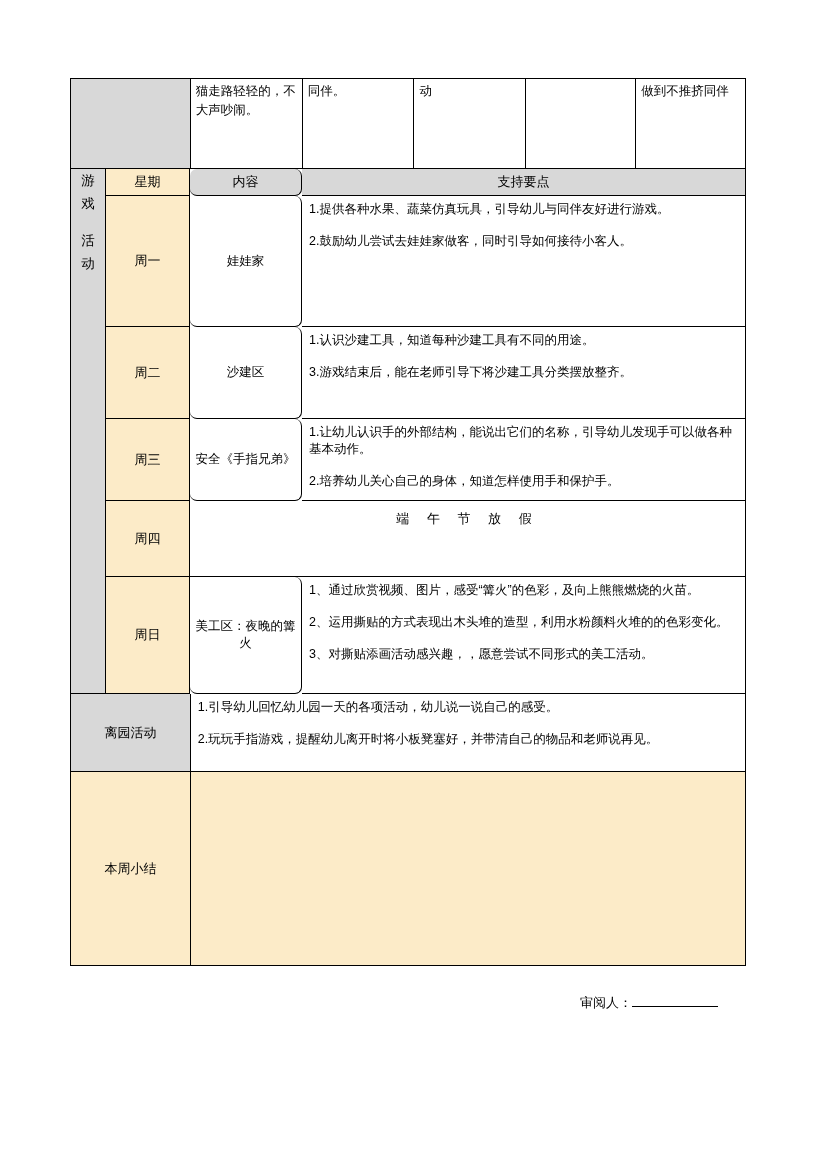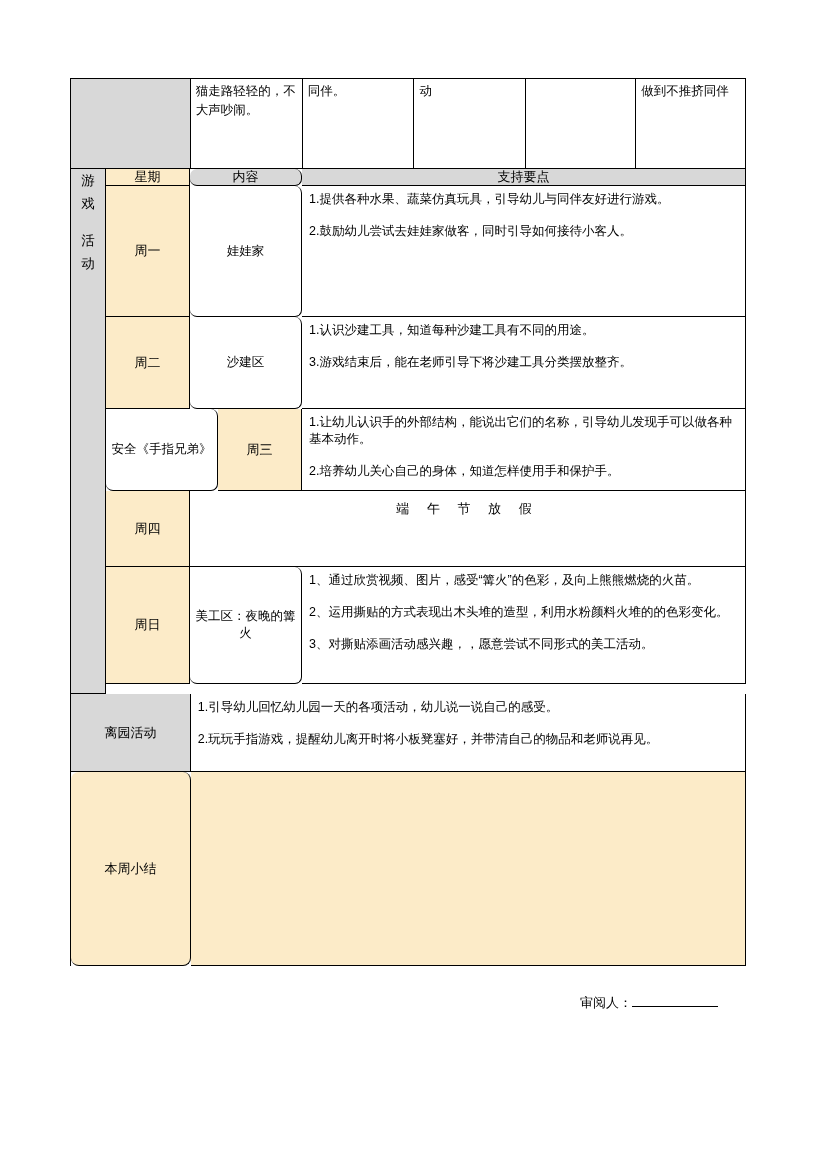--- a/index.html
+++ b/index.html
@@ -23,21 +23,21 @@
 
   
   .mid { display: flex; width: 100%; }
   .leftcol { width: 36px; height: 525px; display: flex; flex-direction: column;
              justify-content: flex-start; align-items: center; }
   .vgroup { width: 15px; font-size: 13.5px; line-height: 23px; word-break: break-all;
             text-align: center; }
   .vgroup + .vgroup { margin-top: 14px; }
   .stack { width: 640px; display: flex; flex-direction: column; }
 
-  .row-header { height: 17px; }
+  .row-header { height: 27px; }
   .row-header .cell { display: flex; align-items: center; justify-content: center;
                       font-size: 13px; }
   .w84 { width: 84px; } .w112 { width: 112px; border-radius: 7px; } .w444 { width: 444px; } .w556 { width: 556px; }
 
   .wk { display: flex; align-items: center; justify-content: center; font-size: 13px; }
   .ct { display: flex; align-items: center; justify-content: center; text-align: center;
         font-size: 12.5px; line-height: 17px; padding: 2px; }
   .pts { padding: 5px 7px 0 7px; }
   .pts p { font-size: 12.5px; line-height: 17px; margin: 0 0 15px 0; }
 
@@ -46,21 +46,21 @@
   .row-wed { height: 82px; }
   .row-thu { height: 76px; }
   .row-sun { height: 117px; }
 
   .holiday { padding-top: 9px; text-align: center; font-size: 13px; letter-spacing: 7px; }
 
   .row-leave { height: 78px; }
   .row-leave .lbl { display: flex; align-items: center; justify-content: center; font-size: 13px; }
 
   .row-sum { height: 194px; }
-  .row-sum .lbl { display: flex; align-items: center; justify-content: center; font-size: 13px; border-radius: 8px; }
+  .row-sum .lbl { display: flex; align-items: center; justify-content: center; font-size: 13px; }
 
   .footer { position: absolute; left: 580px; top: 994px; font-size: 13px; }
   .sig-line { display: inline-block; width: 86px; height: 13px;
               border-bottom: 1px solid #000; vertical-align: baseline; }
 </style>
 </head>
 <body>
 
 <div class="page">
 
@@ -101,22 +101,22 @@
         <div class="row row-tue">
           <div class="cell w84 cream wk">周二</div>
           <div class="cell w112 ct">沙建区</div>
           <div class="cell w444 pts">
               <p>1.认识沙建工具，知道每种沙建工具有不同的用途。</p>
               <p>3.游戏结束后，能在老师引导下将沙建工具分类摆放整齐。</p>
             </div>
         </div>
 
         <div class="row row-wed">
+          <div class="cell w84 cream wk">周三</div>
           <div class="cell w112 ct">安全《手指兄弟》</div>
-          <div class="cell w84 cream wk">周三</div>
           <div class="cell w444 pts">
               <p>1.让幼儿认识手的外部结构，能说出它们的名称，引导幼儿发现手可以做各种基本动作。</p>
               <p>2.培养幼儿关心自己的身体，知道怎样使用手和保护手。</p>
             </div>
         </div>
 
         <div class="row row-thu">
           <div class="cell w84 cream wk">周四</div>
           <div class="cell w556 holiday">端 午 节 放 假</div>
         </div>

